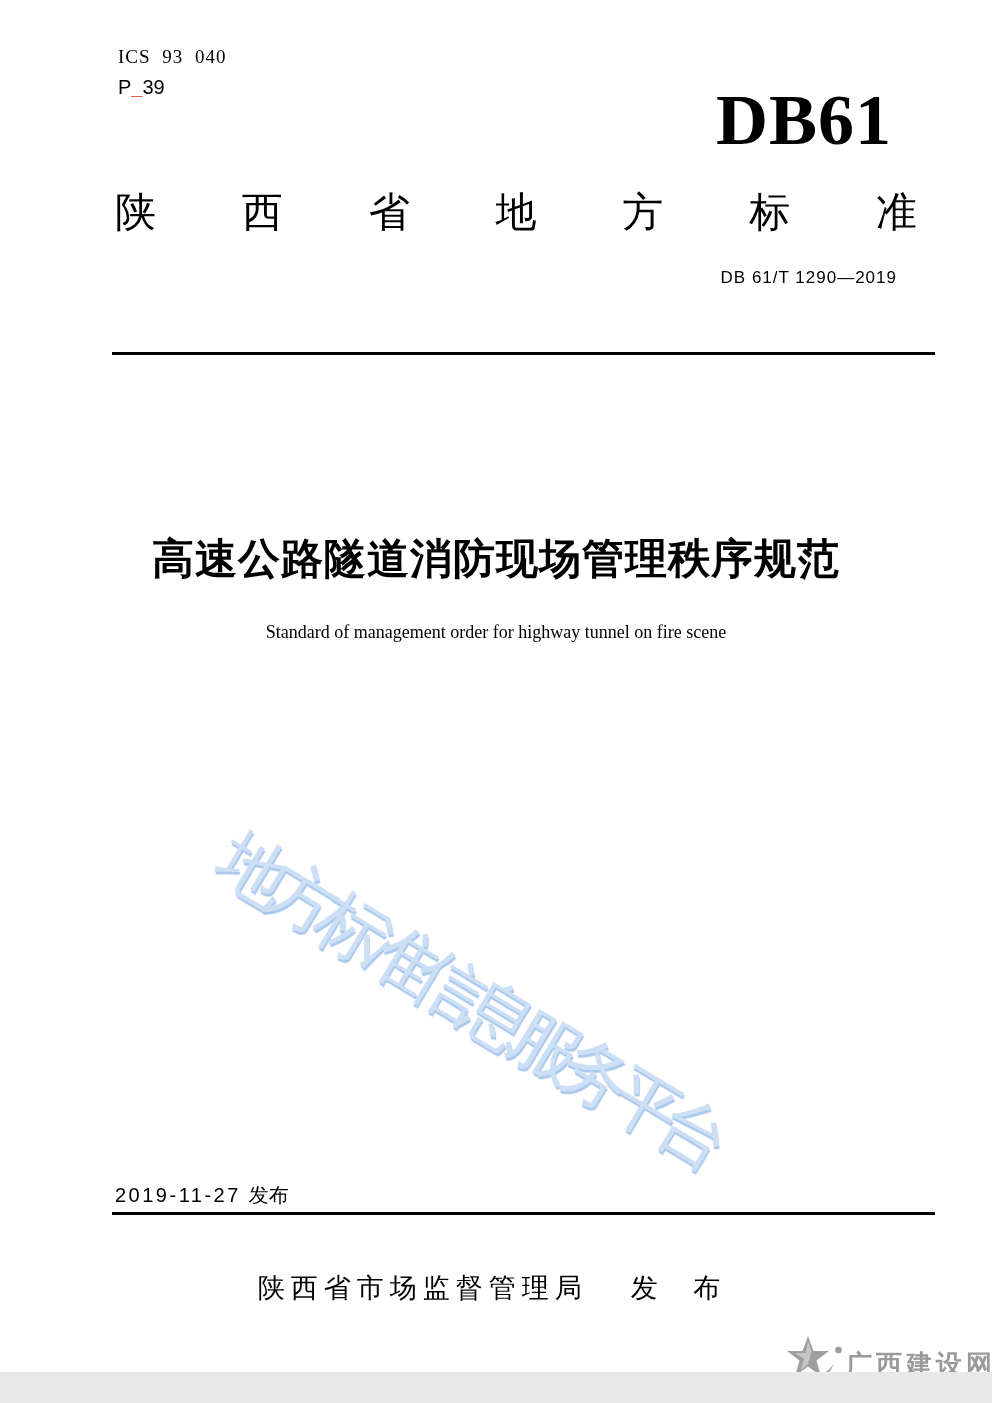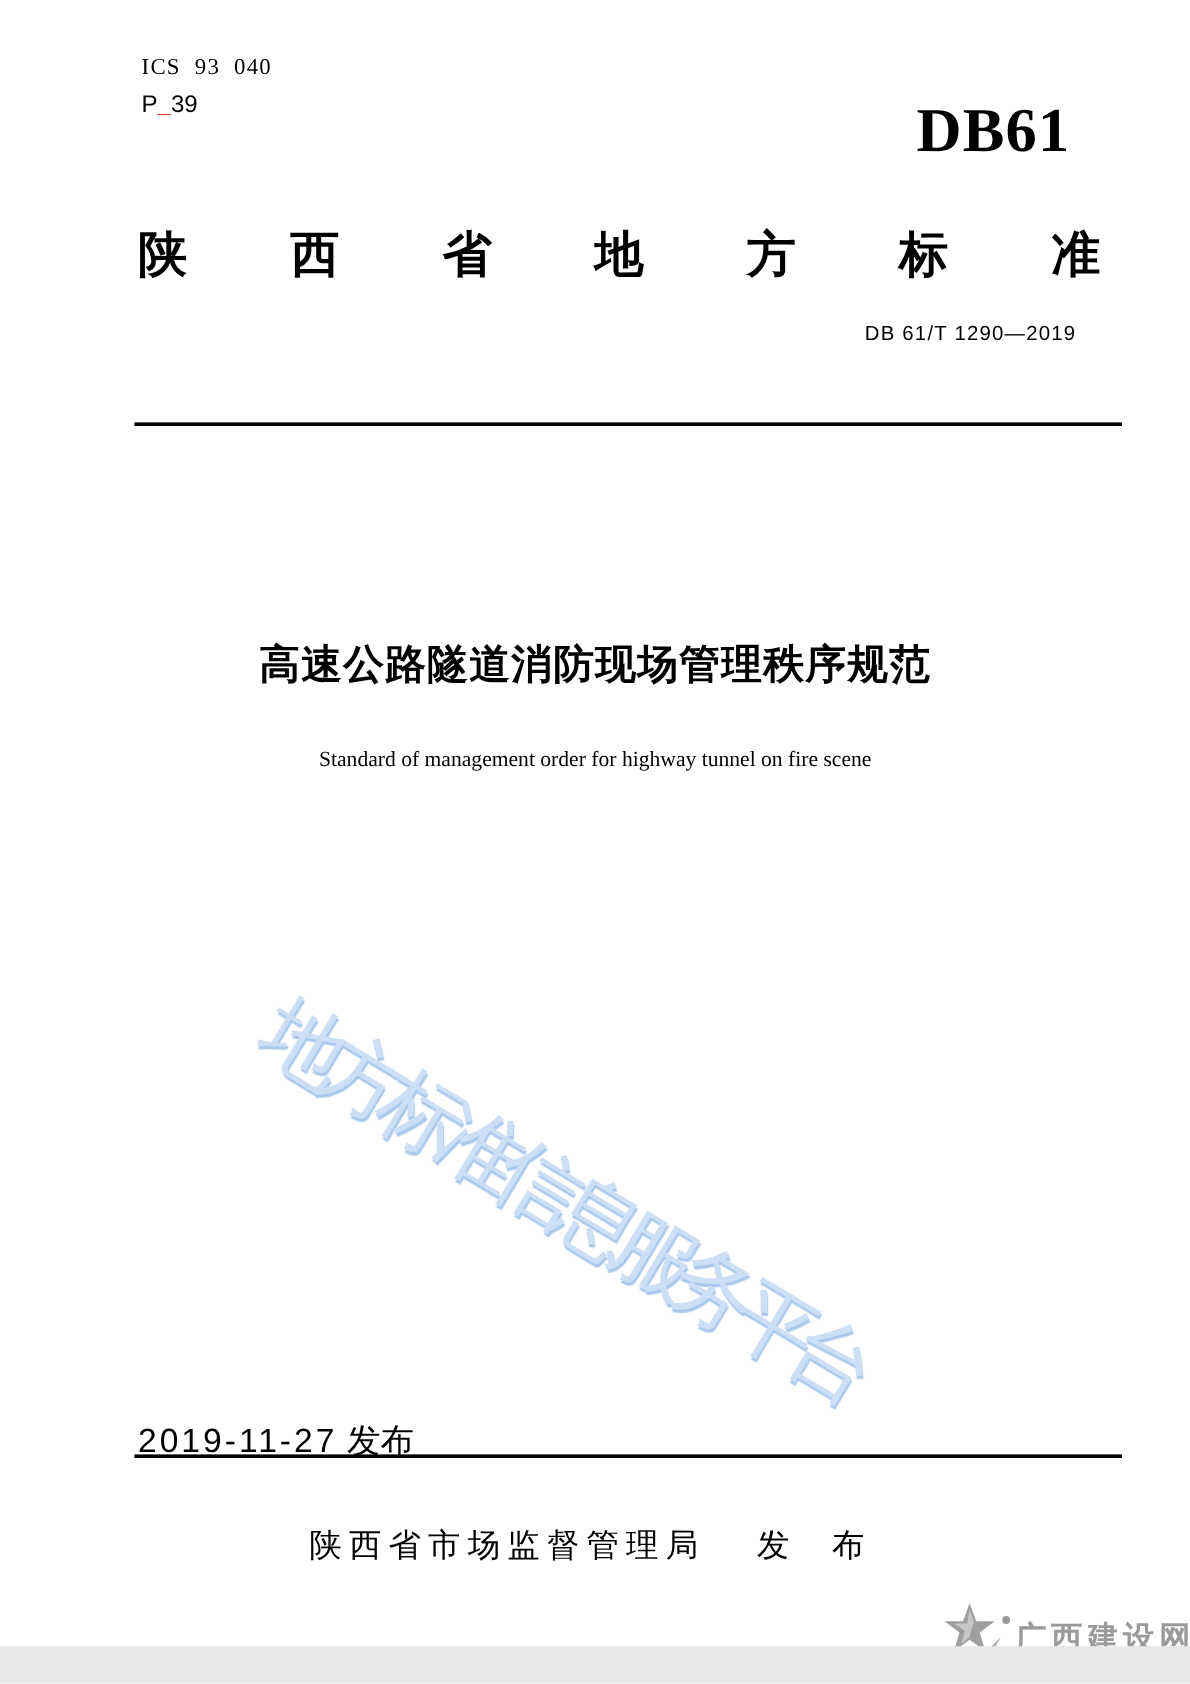--- a/index.html
+++ b/index.html
@@ -26,34 +26,33 @@
     position: absolute;
     left: 118px; top: 76px;
     font-size: 20px;
     font-weight: 500;
   }
   .class-code .sep { color: #e02a1f; font-weight: bold; }
   .db-logo {
     position: absolute;
     right: 100px; top: 84px;
     font-family: "Liberation Serif", serif;
-    font-size: 52px;
+    font-size: 72px;
     font-weight: bold;
     line-height: 1;
     letter-spacing: 1px;
   }
   .standard-category {
     position: absolute;
     left: 115px; top: 190px;
     width: 802px;
     font-size: 41px;
     line-height: 1.1;
     text-align: justify;
     text-align-last: justify;
-    font-weight: bold;
   }
   .standard-number {
     position: absolute;
     right: 95px; top: 268px;
     font-size: 17px;
     letter-spacing: 1px;
   }
   .rule {
     position: absolute;
     left: 112px;
@@ -61,21 +60,21 @@
     height: 3px;
     background: #000;
   }
   .rule-top { top: 352px; }
   .rule-bottom { top: 1212px; }
   .title-cn {
     position: absolute;
     left: 0; top: 531px;
     width: 100%;
     text-align: center;
-    font-size: 34px;
+    font-size: 42px;
     font-weight: bold;
     letter-spacing: 1px;
   }
   .title-en {
     position: absolute;
     left: 0; top: 622px;
     width: 100%;
     text-align: center;
     font-family: "Liberation Serif", serif;
     font-size: 18px;
@@ -91,21 +90,21 @@
     transform: rotate(31deg);
     transform-origin: 0 0;
     pointer-events: none;
   }
   .dates-row {
     position: absolute;
     left: 115px; top: 1182px;
     width: 820px;
     display: flex;
     justify-content: space-between;
-    font-size: 28px;
+    font-size: 20px;
   }
   .date-item { display: flex; align-items: baseline; gap: 8px; }
   .date-item .date-value { letter-spacing: 2.5px; font-weight: 500; }
   .date-item .date-label { font-weight: 500; }
   .publisher-row {
     position: absolute;
     left: 0; top: 1270px;
     width: 100%;
     display: flex;
     justify-content: center;

